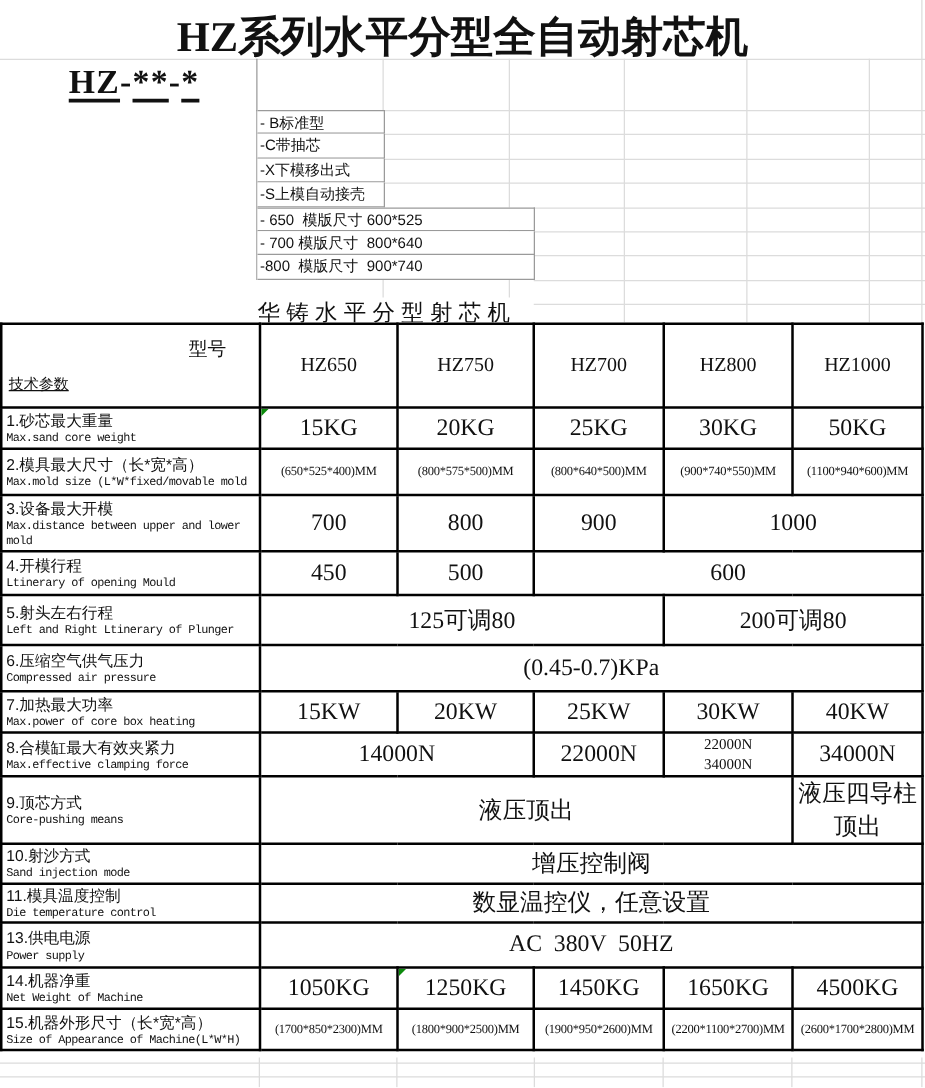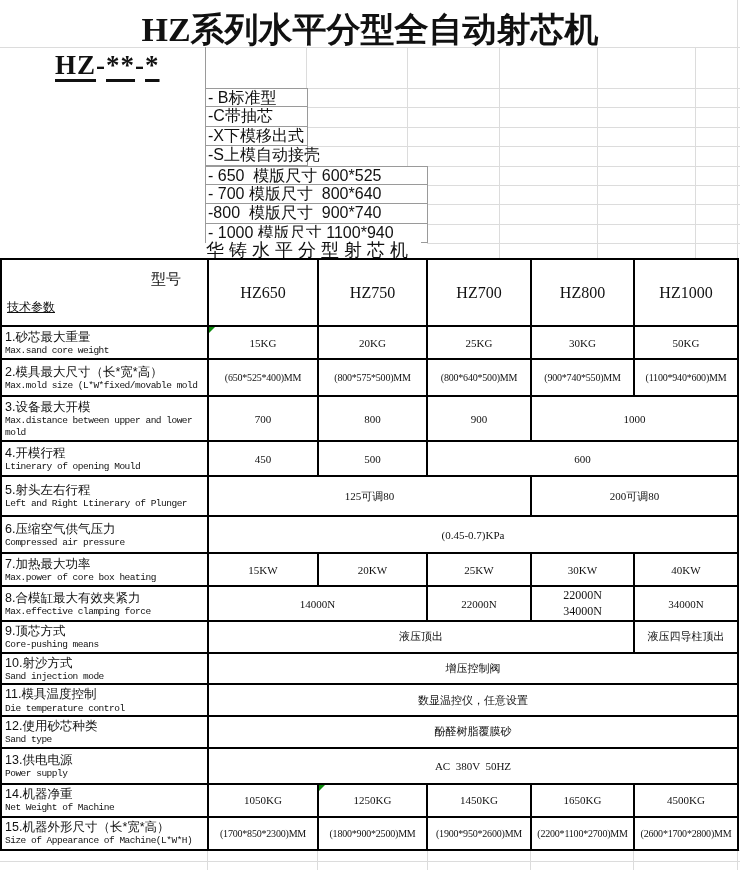--- a/index.html
+++ b/index.html
@@ -10,41 +10,41 @@
   .gl.mid{background:#9a9a9a;}
   
   .title{position:absolute;top:7px;left:0;width:740px;text-align:center;
          font-family:"Liberation Serif",serif;font-weight:bold;font-size:34px;z-index:2;}
   
   .model{position:absolute;top:50px;left:55px;font-family:"Liberation Serif",serif;
          font-weight:bold;font-size:27px;letter-spacing:1px;z-index:2;}
   .model .u{text-decoration:underline;text-decoration-thickness:2.5px;text-underline-offset:5px;}
   
   .options{position:absolute;left:205px;top:88px;width:222px;z-index:2;border-left:1px solid #9a9a9a;}
-  .opt{box-sizing:border-box;height:19.4px;line-height:18px;font-size:16px;white-space:pre;
+  .opt{box-sizing:border-box;height:19.4px;line-height:18px;font-size:12px;white-space:pre;
        background:#fff;border-bottom:1px solid #9a9a9a;border-right:1px solid #9a9a9a;
        width:102px;padding-left:2px;overflow:visible;}
   .opt.wide{width:222px;}
   .opt.first{border-top:1px solid #9a9a9a;}
   .opt.wtop{border-top:1px solid #9a9a9a;}
   
   .subtitle{position:absolute;left:206px;top:238px;font-size:18px;letter-spacing:5px;
             background:#fff;padding-right:8px;z-index:2;white-space:nowrap;}
   
   .specwrap{position:absolute;left:0;top:258px;z-index:3;}
   table{border-collapse:collapse;table-layout:fixed;background:#fff;padding-left:23px;}
   th,td{border:2px solid #000;box-sizing:border-box;padding:0;position:relative;overflow:hidden;
         font-weight:normal;}
   th.colhead{font-family:"Liberation Serif",serif;font-size:16px;text-align:center;vertical-align:middle;}
   .c-top{position:absolute;top:10px;right:26px;font-size:15px;}
   .c-bot{position:absolute;bottom:9px;left:5px;font-size:12px;text-decoration:underline;}
   td.param{padding:1px 3px;vertical-align:middle;text-align:left;}
   .zh{font-size:12.5px;line-height:1.3;}
   .en{font-family:"Liberation Mono",monospace;font-size:9.5px;letter-spacing:-0.5px;line-height:1.2;}
-  td.val{text-align:center;vertical-align:middle;font-family:"Liberation Serif",serif;font-size:11px;}
+  td.val{text-align:center;vertical-align:middle;font-family:"Liberation Serif",serif;font-size:19px;}
   td.val.sm{font-size:10px;letter-spacing:-0.2px;}
   td.val.pre{white-space:pre-line;font-size:12px;line-height:1.3;}
   td.val.spaced{white-space:pre;}
   .gt{position:absolute;top:0;left:0;width:0;height:0;
       border-top:6px solid #0c8a0c;border-right:6px solid transparent;}
 </style>
 </head>
 <body>
 
 <div class="sheet">
@@ -83,21 +83,20 @@
   <div class="model"><span class="u">HZ</span><span>-</span><span class="u">**</span><span>-</span><span class="u">*</span></div>
 
   <div class="options">
       <div class="opt first">- B标准型</div>
       <div class="opt">-C带抽芯</div>
       <div class="opt">-X下模移出式</div>
       <div class="opt">-S上模自动接壳</div>
       <div class="opt wide wtop">- 650  模版尺寸 600*525</div>
       <div class="opt wide">- 700 模版尺寸  800*640</div>
       <div class="opt wide">-800  模版尺寸  900*740</div>
-      <div class="opt wide">- 1000 模版尺寸 1100*940</div>
     </div>
 
   <div class="subtitle">华铸水平分型射芯机</div>
 
   <div class="specwrap">
     <table>
       <colgroup id="cg">
           <col style="width: 207px;">
           <col style="width: 110px;">
           <col style="width: 109px;">
@@ -212,27 +211,20 @@
             </td>
             <td class="val" colspan="5">增压控制阀</td>
           </tr>
           <tr style="height: 31px;">
             <td class="param">
               <div class="zh">11.模具温度控制</div>
               <div class="en">Die temperature control</div>
             </td>
             <td class="val" colspan="5">数显温控仪，任意设置</td>
           </tr>
-          <tr style="height: 31px;">
-            <td class="param">
-              <div class="zh">12.使用砂芯种类</div>
-              <div class="en">Sand type</div>
-            </td>
-            <td class="val" colspan="5">酚醛树脂覆膜砂</td>
-          </tr>
           <tr style="height: 36px;">
             <td class="param">
               <div class="zh">13.供电电源</div>
               <div class="en">Power supply</div>
             </td>
             <td class="val spaced" colspan="5">AC  380V  50HZ</td>
           </tr>
           <tr style="height: 33px;">
             <td class="param">
               <div class="zh">14.机器净重</div>

